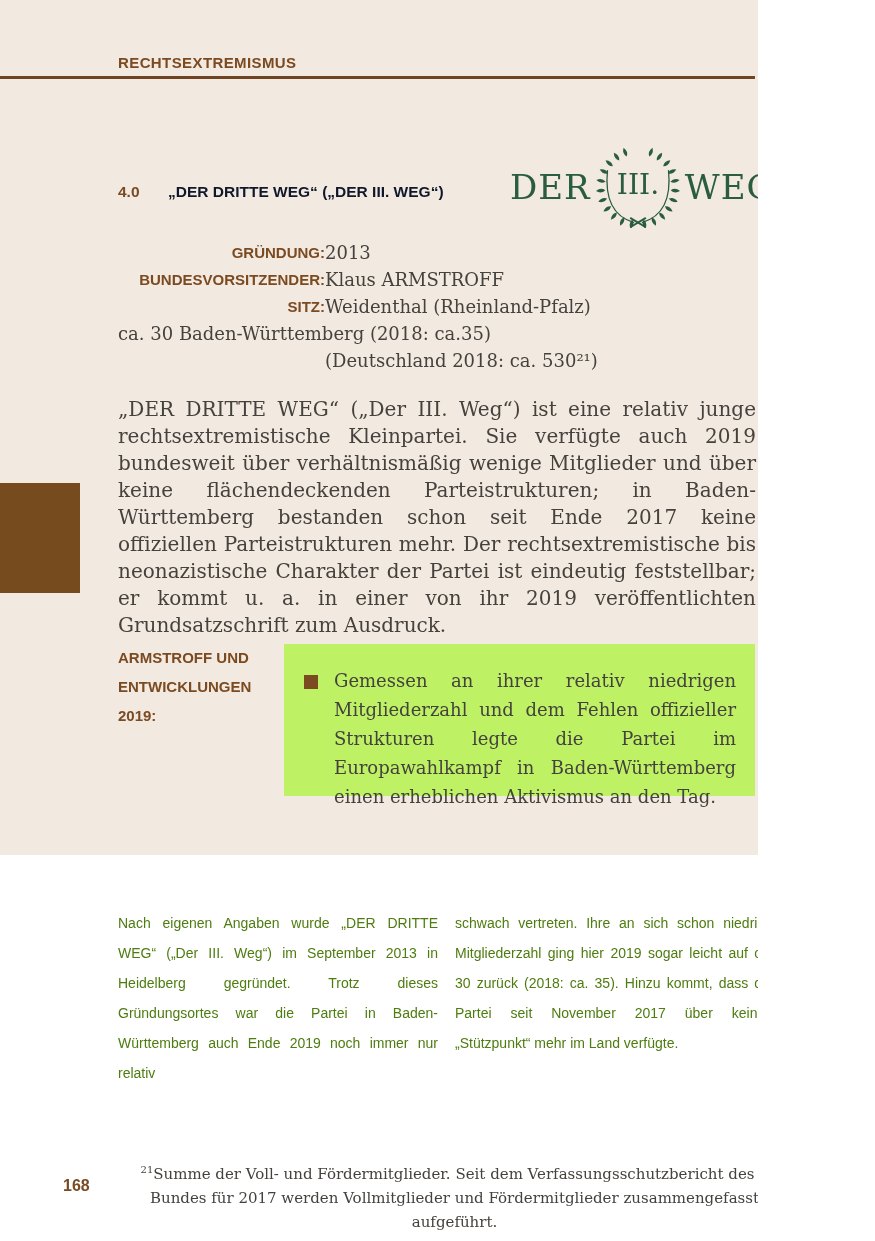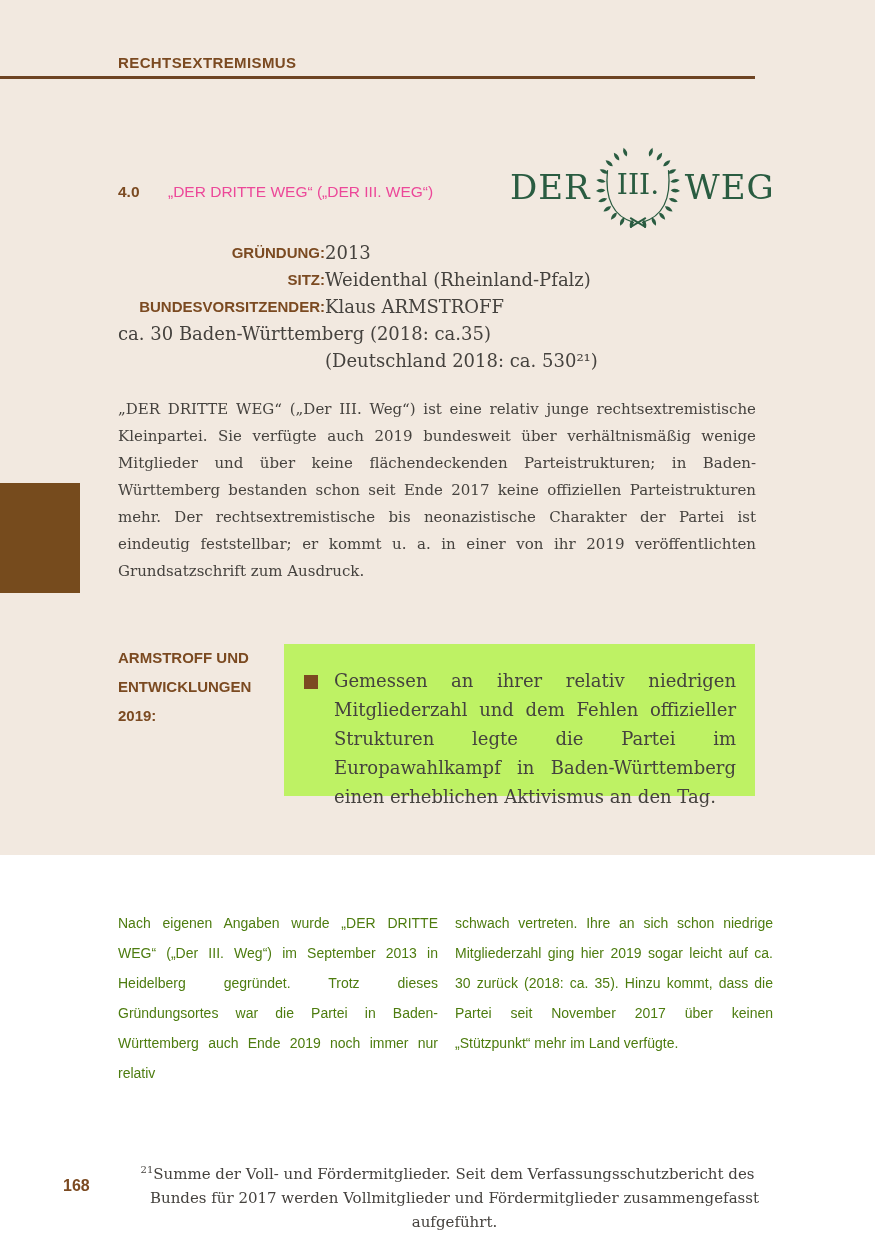--- a/index.html
+++ b/index.html
@@ -1,46 +1,46 @@
 <!DOCTYPE html>
 <html lang="de"><head>
 <meta charset="utf-8">
 <style>
   html,body{margin:0;padding:0;}
   body{background:#ffffff;font-family:"Liberation Sans",sans-serif;}
-  .page{position:relative;width:875px;height:1241px;background:#ffffff;overflow:hidden;}
+  .page{position:relative;width:758px;height:1241px;background:#ffffff;overflow:hidden;}
   .beige-band{position:absolute;left:0;top:0;width:875px;height:855px;background:#f2e9e0;}
 
   
   .running-head{position:absolute;left:118px;top:54px;font-size:15px;font-weight:bold;
     color:#7b4a21;letter-spacing:.4px;}
   .head-rule{position:absolute;left:0;top:76px;width:755px;height:3px;background:#6e4423;}
 
   
   .margin-tab{position:absolute;left:0;top:483px;width:80px;height:110px;background:#764b1d;}
 
   
   .sec-num{position:absolute;left:118px;top:183px;font-size:15.5px;font-weight:bold;color:#7b4a21;}
-  .sec-title{position:absolute;left:168px;top:183px;font-size:15.5px;font-weight:normal;color:#ec4899;text-align:center;}
+  .sec-title{position:absolute;left:168px;top:183px;font-size:15.5px;font-weight:bold;color:#0f172a;text-align:center;}
 
   
   .logo{position:absolute;left:510px;top:144px;width:247px;height:86px;display:flex;
     align-items:center;justify-content:space-between;}
   .logo-word{font-family:"DejaVu Serif",serif;font-size:34px;color:#2a5c41;letter-spacing:1px;}
   .logo-wreath{flex:0 0 auto;}
 
   
   .infobox{position:absolute;left:118px;top:239px;width:640px;text-align:right;}
   .info-row{display:flex;line-height:27px;}
   .info-label{width:207px;flex:0 0 207px;font-size:15px;font-weight:bold;color:#7b4a21;}
   .info-value{font-family:"DejaVu Serif",serif;font-size:18px;color:#45423e;}
 
   
   .intro{position:absolute;left:118px;top:396px;width:638px;font-family:"DejaVu Serif",serif;
-    font-size:15px;line-height:27px;color:#45423e;text-align:justify;}
+    font-size:20px;line-height:27px;color:#45423e;text-align:justify;}
 
   
   .events-label{position:absolute;left:118px;top:643px;font-size:15px;font-weight:bold;
     color:#7b4a21;line-height:29px;}
   .events-box{position:absolute;left:284px;top:644px;width:471px;height:152px;background:#bef264;}
   .bullet{position:absolute;left:20px;top:31px;width:14px;height:14px;background:#7b4a21;}
   .events-text{position:absolute;left:50px;top:22px;width:402px;font-family:"DejaVu Serif",serif;
     font-size:18px;line-height:29px;color:#45423e;text-align:justify;}
 
   
@@ -116,26 +116,26 @@
     </span>
     <span class="logo-word">WEG</span>
   </div>
 
   <div class="infobox">
     <div class="info-row">
       <span class="info-label">GRÜNDUNG:</span>
       <span class="info-value">2013</span>
     </div>
     <div class="info-row">
+      <span class="info-label">BUNDESVORSITZENDER:</span>
+      <span class="info-value">Klaus ARMSTROFF</span>
+    </div>
+    <div class="info-row">
       <span class="info-label">SITZ:</span>
       <span class="info-value">Weidenthal (Rheinland-Pfalz)</span>
-    </div>
-    <div class="info-row">
-      <span class="info-label">BUNDESVORSITZENDER:</span>
-      <span class="info-value">Klaus ARMSTROFF</span>
     </div>
     <div class="info-row">
       <span class="info-value">ca. 30 Baden-Württemberg (2018: ca.35)</span>
     </div>
     <div class="info-row">
       <span class="info-label"></span>
       <span class="info-value">(Deutschland 2018: ca. 530²¹)</span>
     </div>
   </div>
 

